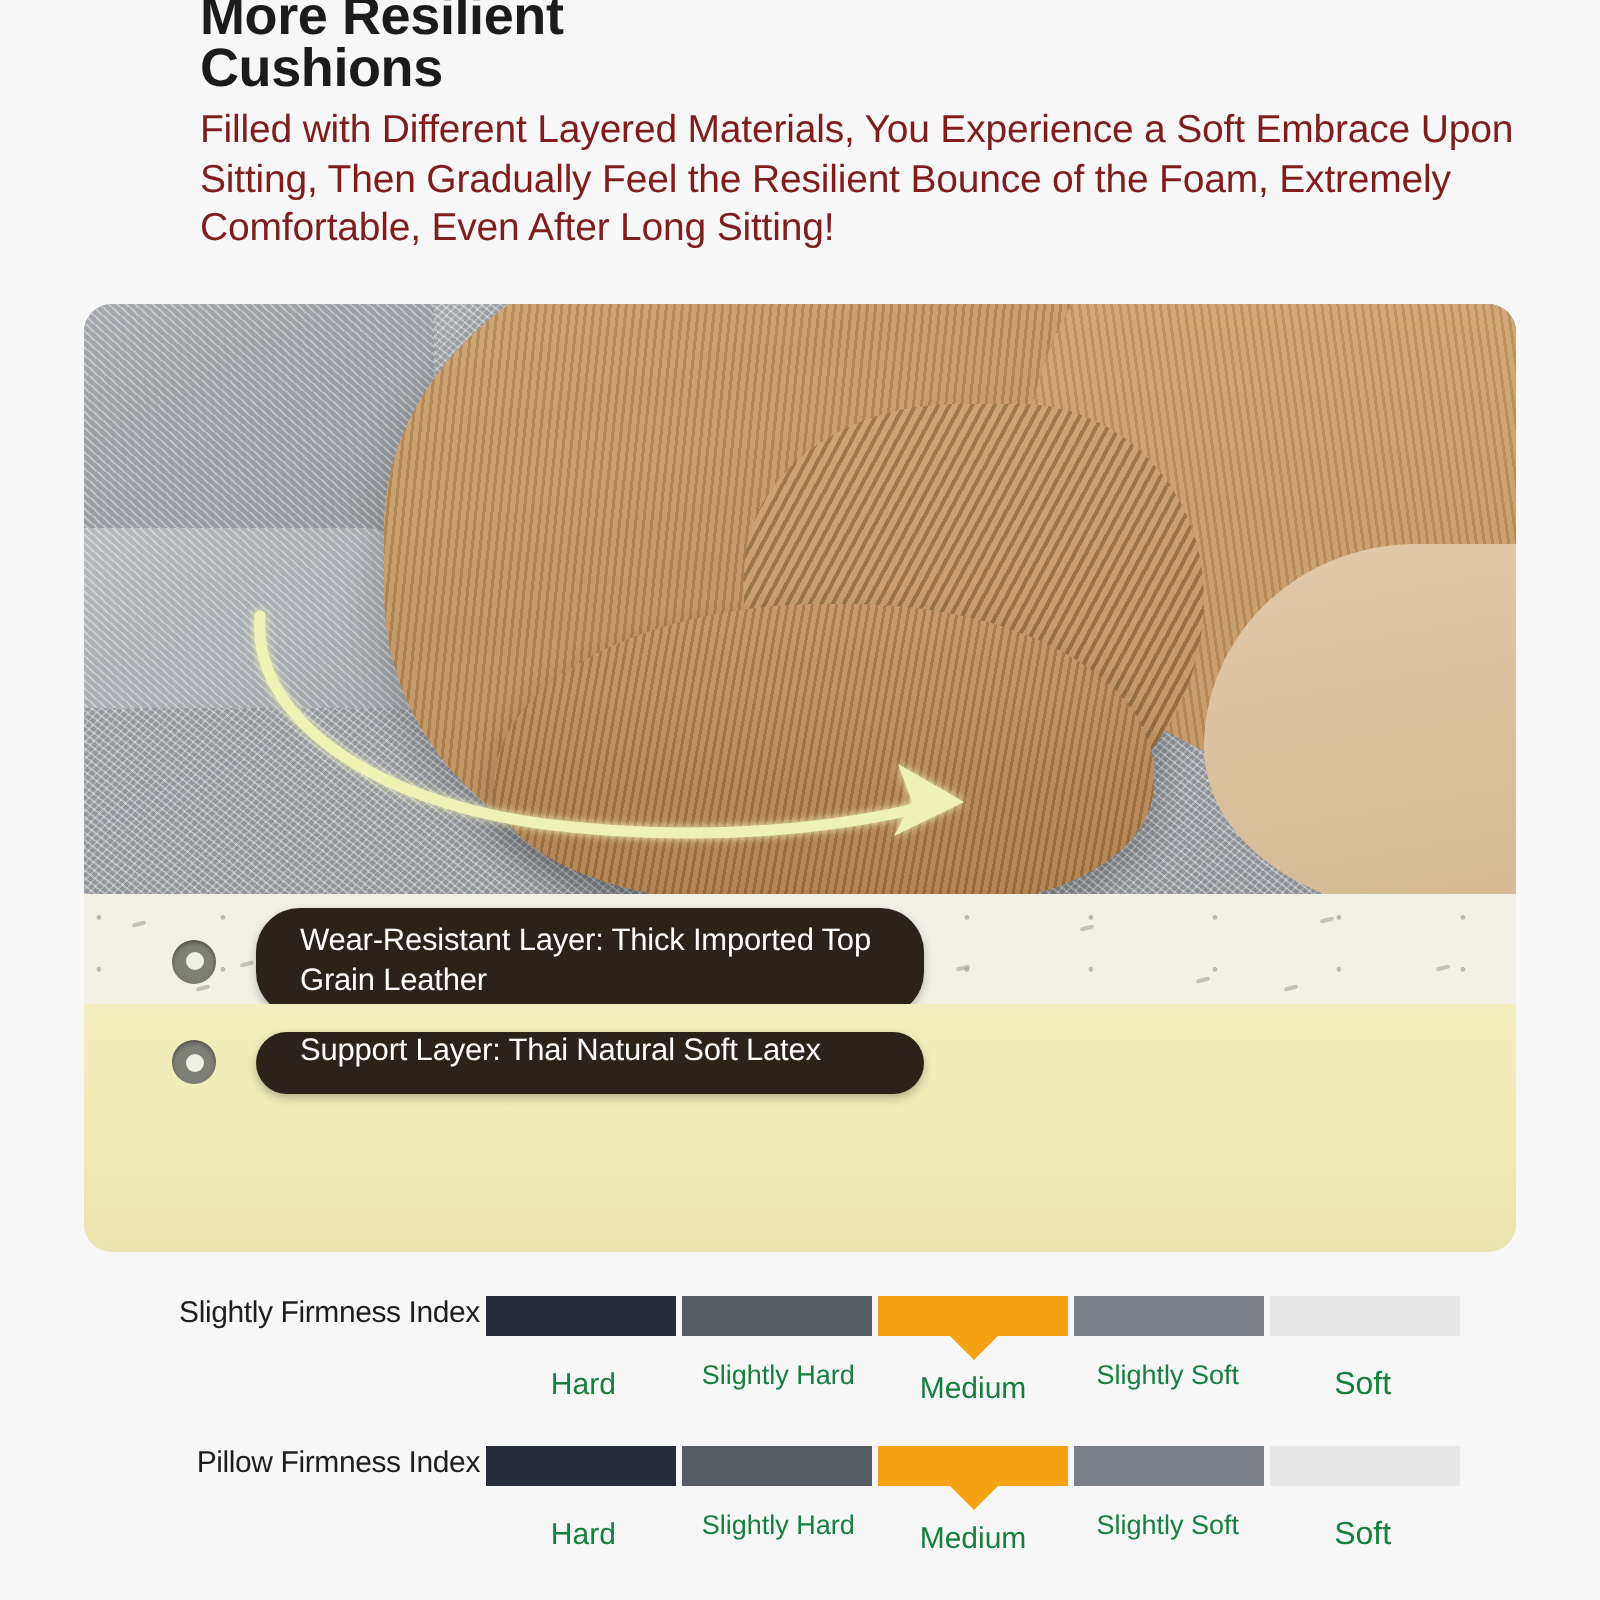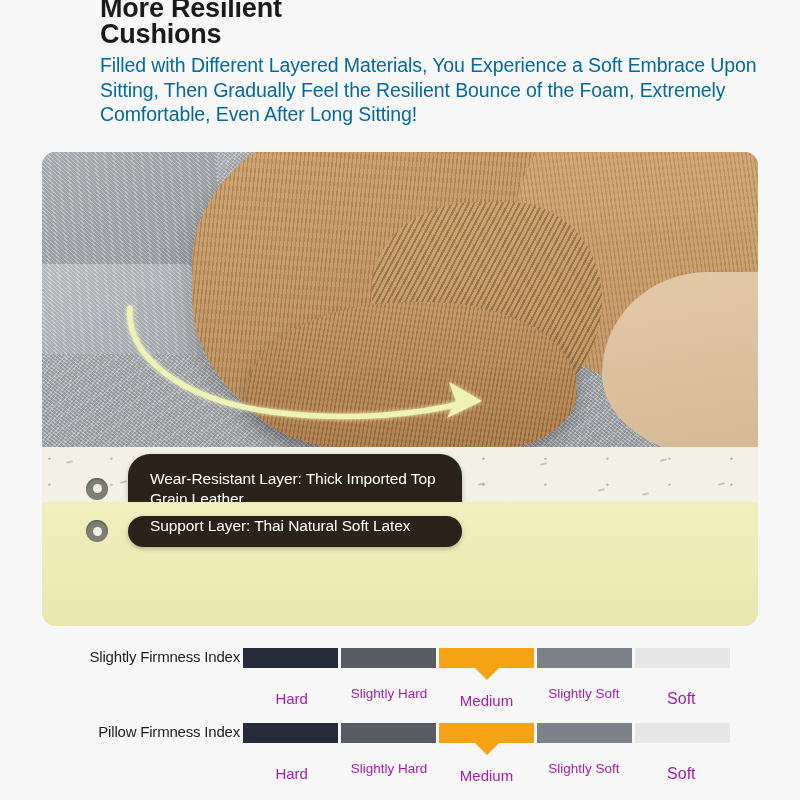--- a/index.html
+++ b/index.html
@@ -26,21 +26,21 @@
     font-size: 27px;
     font-weight: bold;
     color: #1b1b1b;
     line-height: 0.95;
     letter-spacing: -0.2px;
     margin: 0;
     white-space: pre-line;
   }
   #subheading {
     font-size: 19.5px;
-    color: #0369a1;
+    color: #7f1d1d;
     line-height: 1.26;
     margin: 6px 0 0 0;
     letter-spacing: -0.1px;
   }
 
   
   #card {
     position: absolute;
     left: 42px;
     top: 152px;
@@ -191,21 +191,21 @@
     background: #2b2319;
     color: #ffffff;
     border-radius: 22px;
     padding: 8px 22px;
     font-size: 15.5px;
     line-height: 1.28;
     letter-spacing: -0.1px;
     position: relative;
     box-shadow: 0 2px 5px rgba(0,0,0,.25);
   }
-  .pill.two-line { padding: 15px 22px; width: 290px; }
+  .pill.two-line { padding: 7px 22px; width: 290px; }
   .pill.single { width: 290px; padding-top: 0; padding-bottom: 11px; }
 
   
   .firmness-block {
     position: absolute;
     left: 0;
     width: 800px;
   }
   .fi-label {
     position: absolute;
@@ -242,24 +242,23 @@
   }
   .fi-ticks {
     position: absolute;
     left: 243px;
     top: 32px;
     width: 487px;
     height: 22px;
   }
   .tick {
     position: absolute;
-    color: #a21caf;
+    color: #15803d;
     white-space: nowrap;
     transform: translateX(-50%);
-    margin-top: 6px;
   }
 </style>
 </head>
 <body>
 
 <div id="header">
   <h1 id="heading">More Resilient
 Cushions</h1>
   <p id="subheading">Filled with Different Layered Materials, You Experience a Soft Embrace Upon Sitting, Then Gradually Feel the Resilient Bounce of the Foam, Extremely Comfortable, Even After Long Sitting!</p>
 </div>

